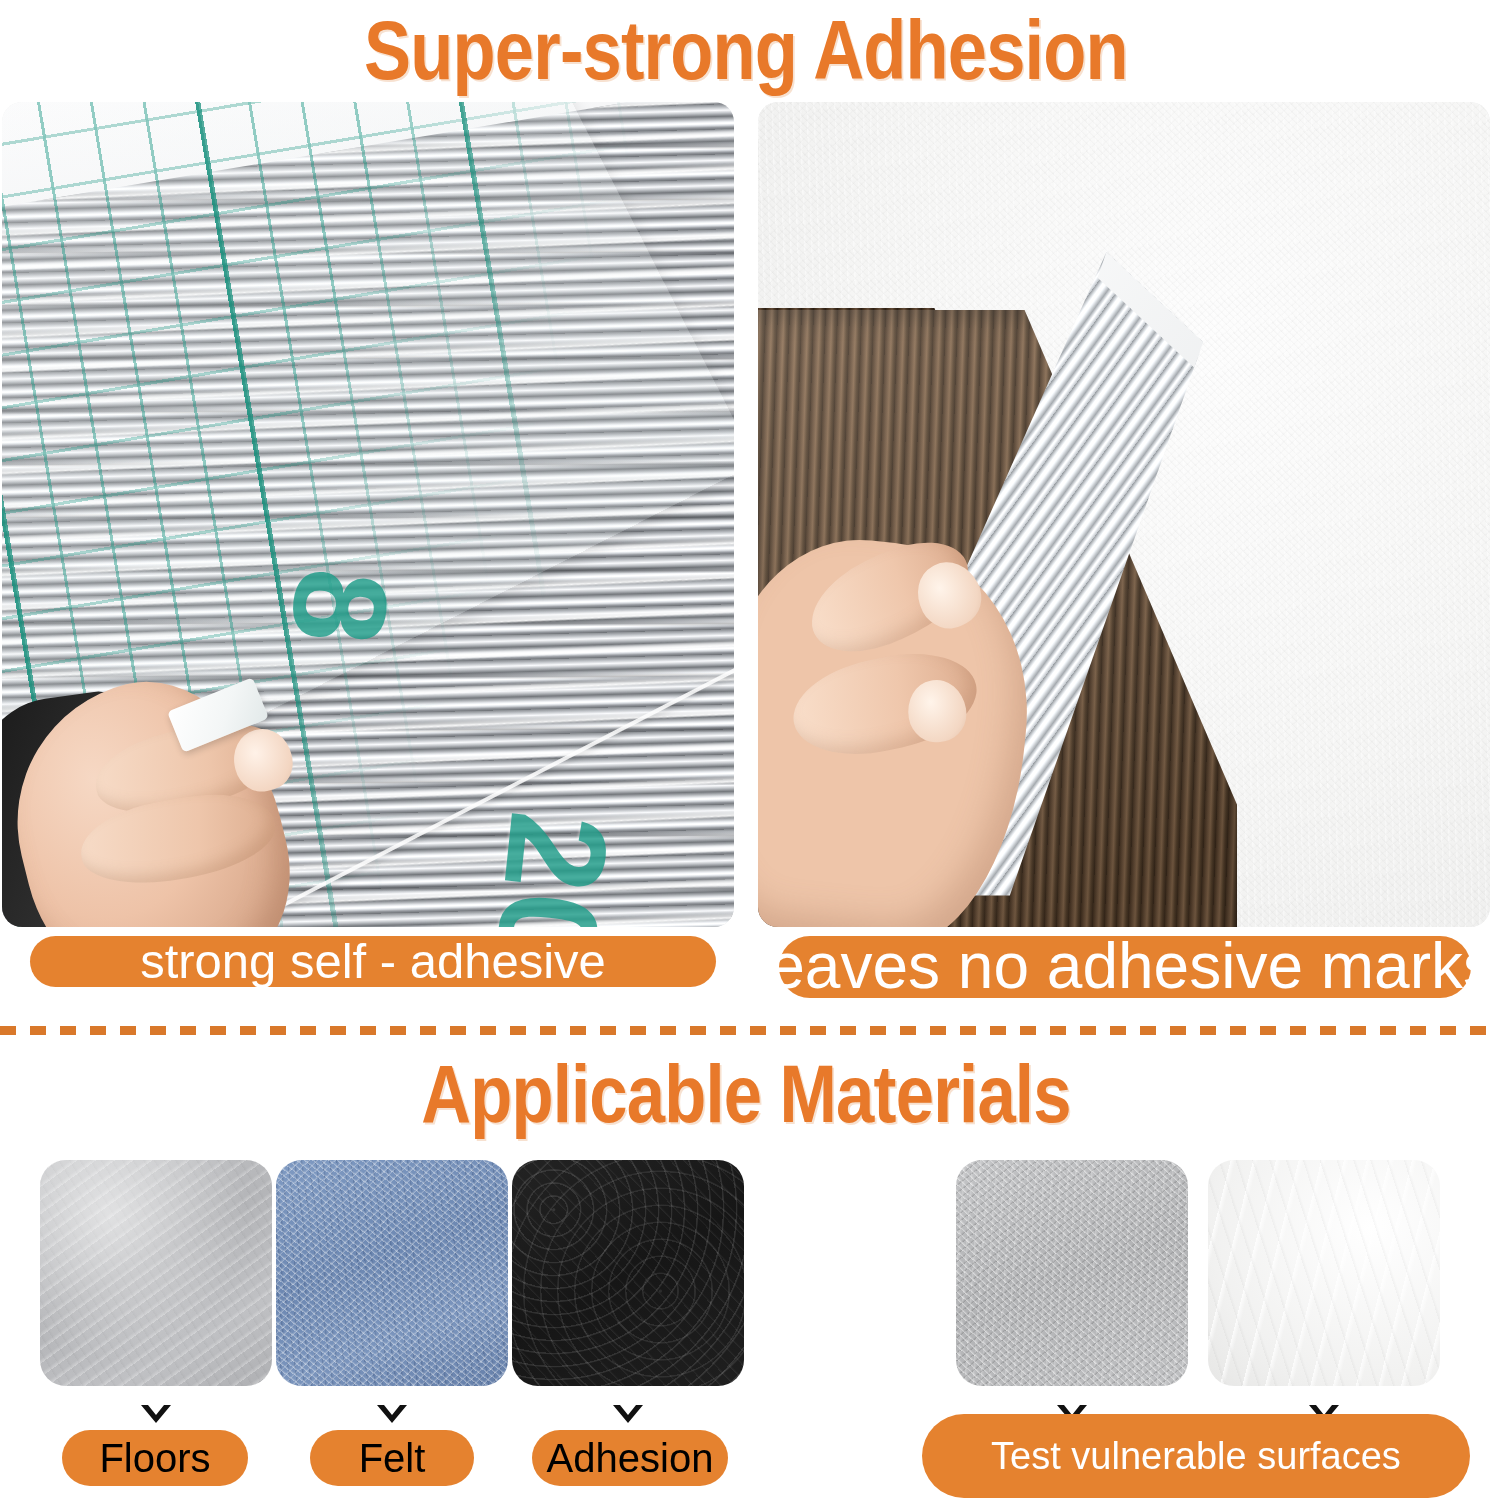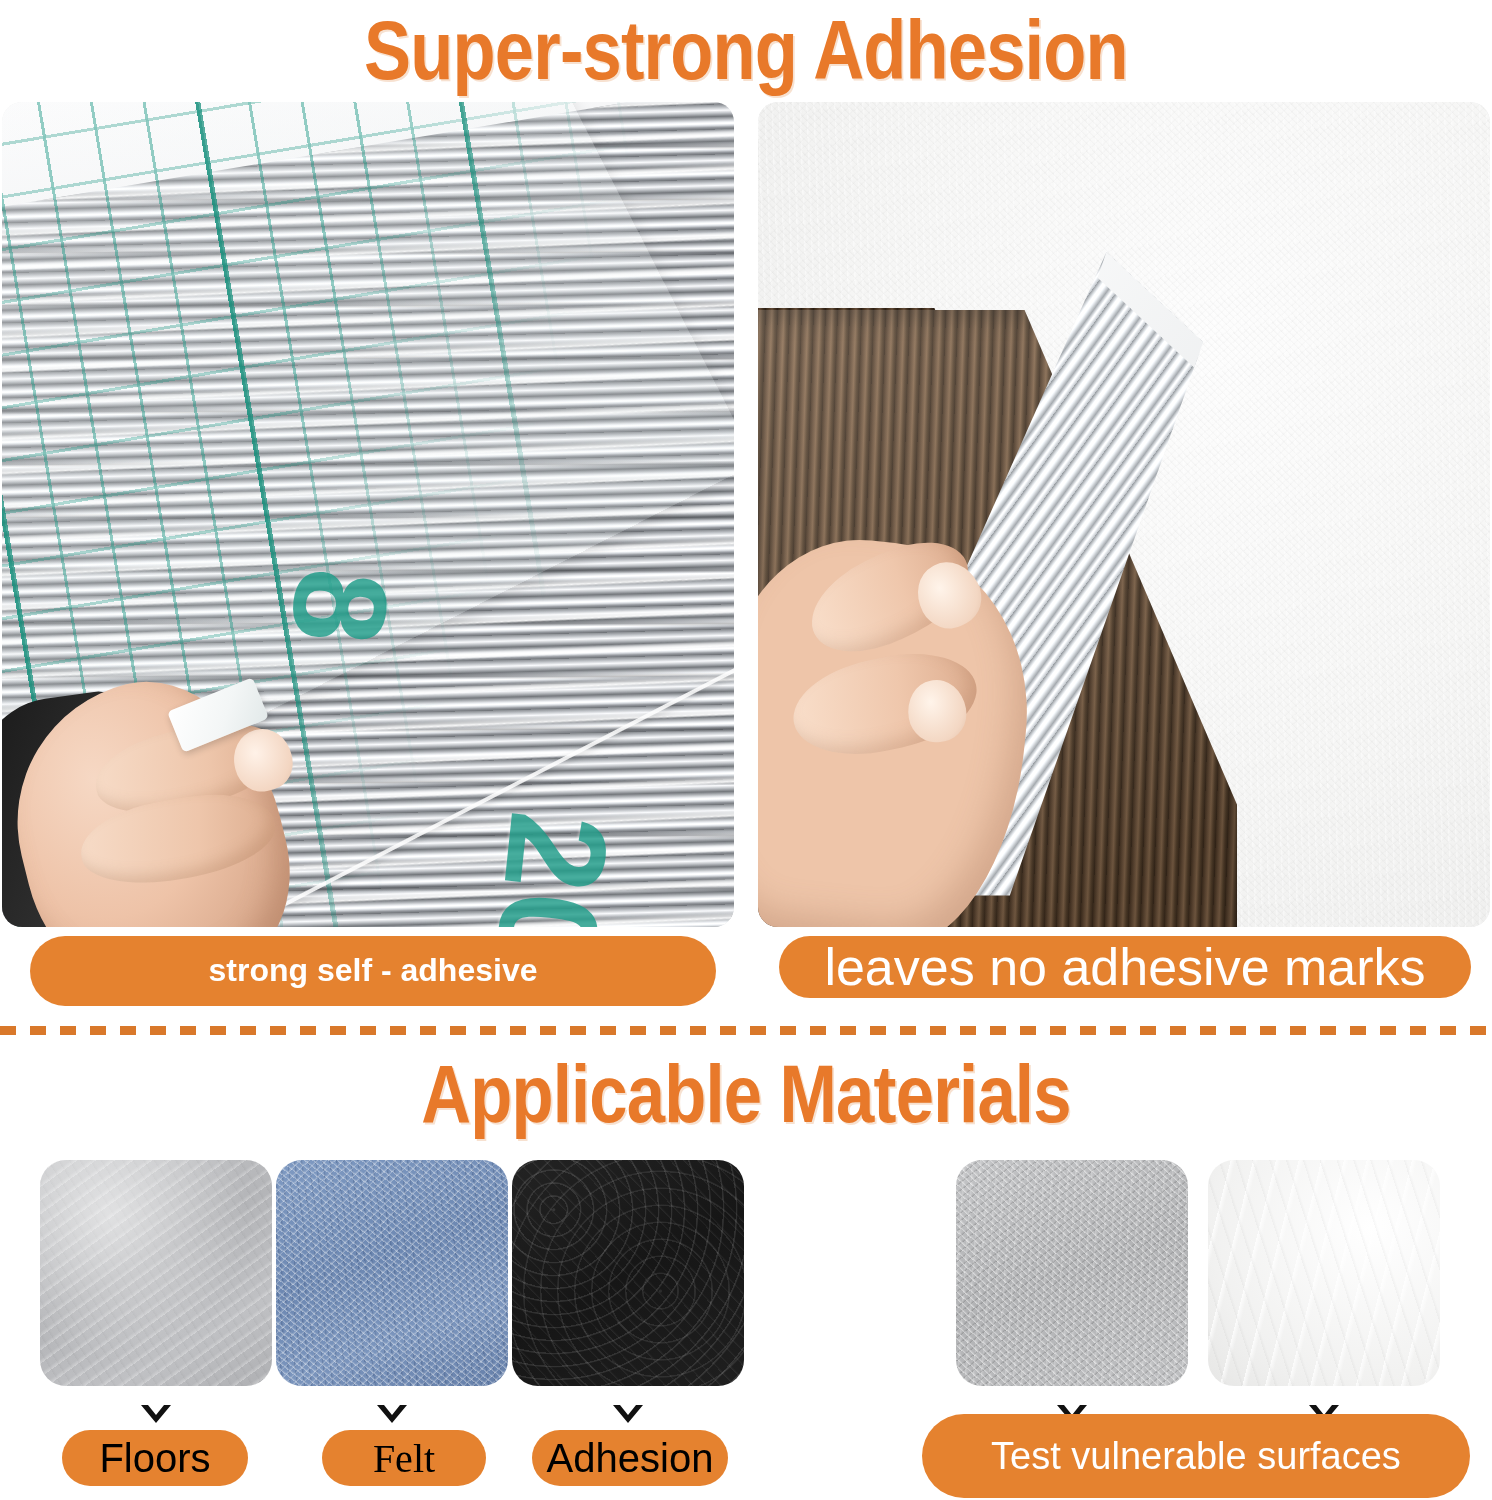--- a/index.html
+++ b/index.html
@@ -305,29 +305,28 @@
     align-items: center;
     justify-content: center;
     font-family: "Liberation Sans", sans-serif;
     font-weight: normal;
     white-space: nowrap;
     line-height: 1.05;
   }
   #caption-left {
     position: absolute;
     left: 30px; top: 936px;
-    width: 686px; height: 70px;
-    font-size: 32px;
-    font-weight: bold;
+    width: 686px; height: 51px;
+    font-size: 49px;
   }
   #caption-right {
     position: absolute;
     left: 779px; top: 936px;
     width: 692px; height: 62px;
-    font-size: 52px;
+    font-size: 64px;
   }
 
   
   #divider {
     position: absolute;
     left: 0; top: 1026px;
     width: 1492px; height: 9px;
     background: repeating-linear-gradient(90deg,
       #D9782A 0px, #D9782A 16px, rgba(0,0,0,0) 16px, rgba(0,0,0,0) 30px);
   }
@@ -407,21 +406,21 @@
     border-radius: 999px;
     display: flex;
     align-items: center;
     justify-content: center;
     font-size: 40px;
     height: 56px;
     top: 1430px;
     white-space: nowrap;
   }
   #label-floors  { left: 62px;  width: 186px; }
-  #label-felt    { left: 322px; width: 164px; font-family: Liberation Serif, serif; }
+  #label-felt    { left: 310px; width: 164px; }
   #label-leather { left: 532px; width: 196px; }
   #label-test {
     position: absolute;
     left: 922px; top: 1414px;
     width: 548px; height: 84px;
     background: #E5822F;
     color: #ffffff;
     border-radius: 999px;
     display: flex;
     flex-direction: column;

